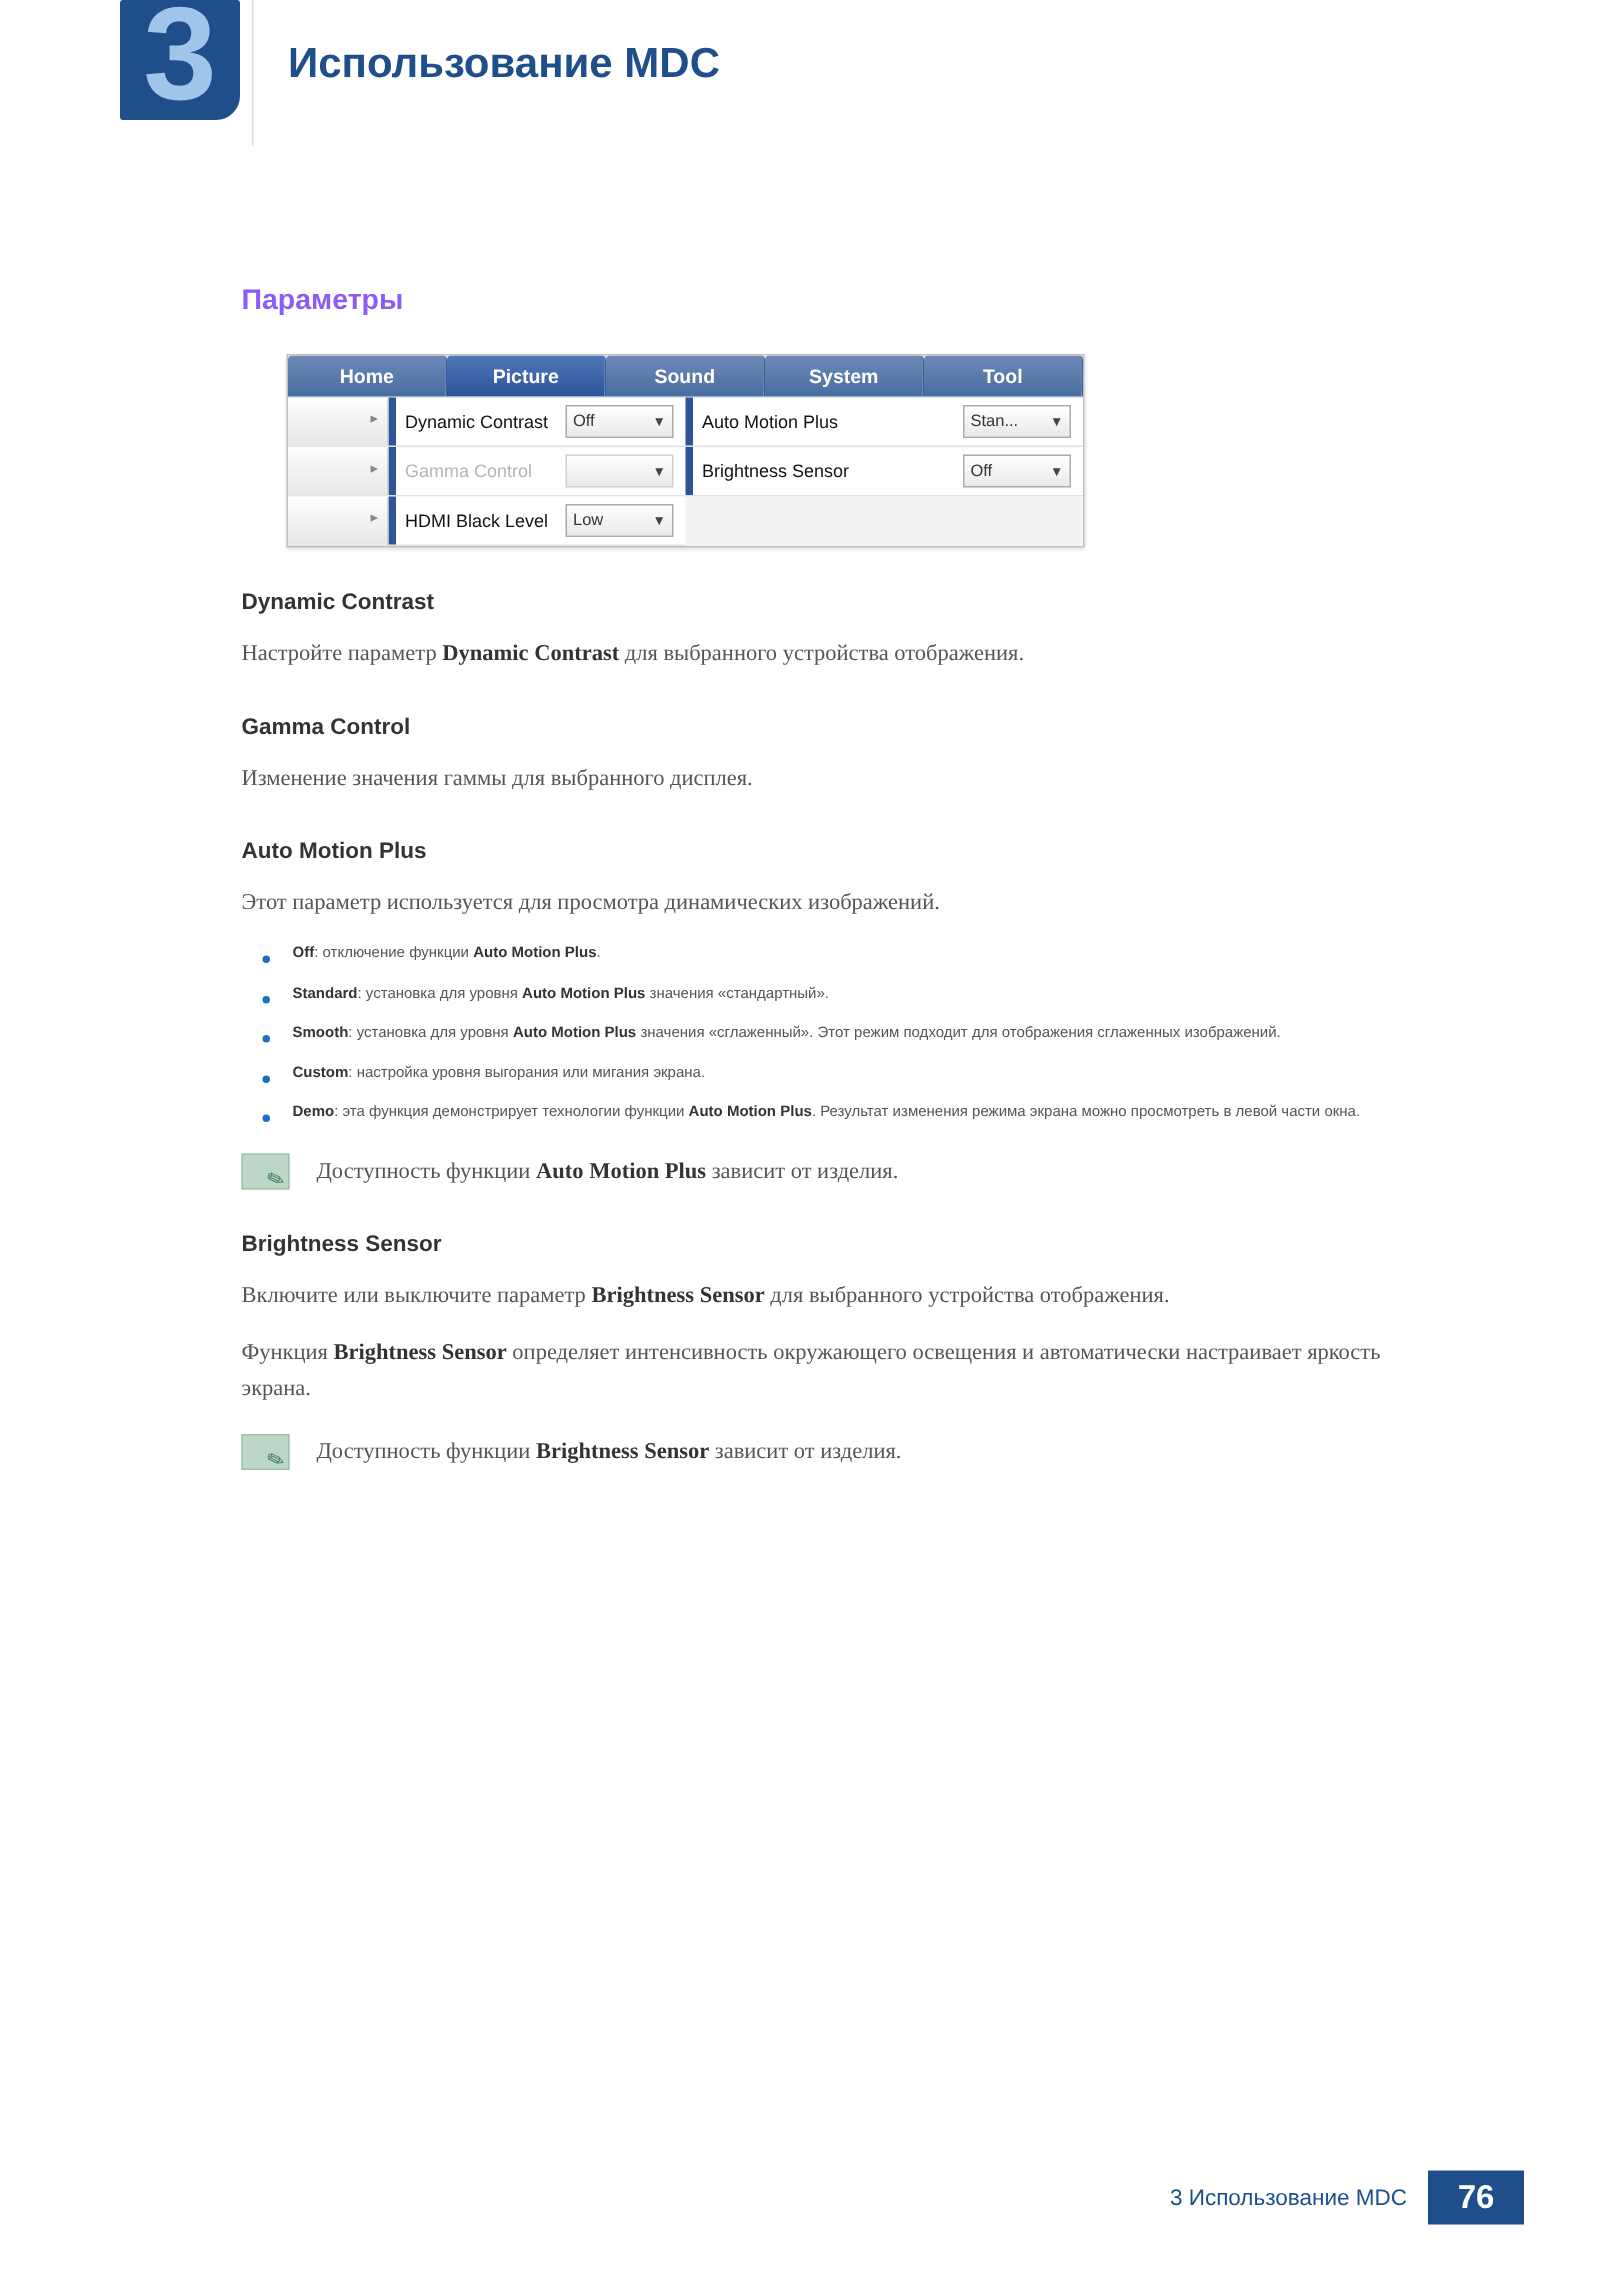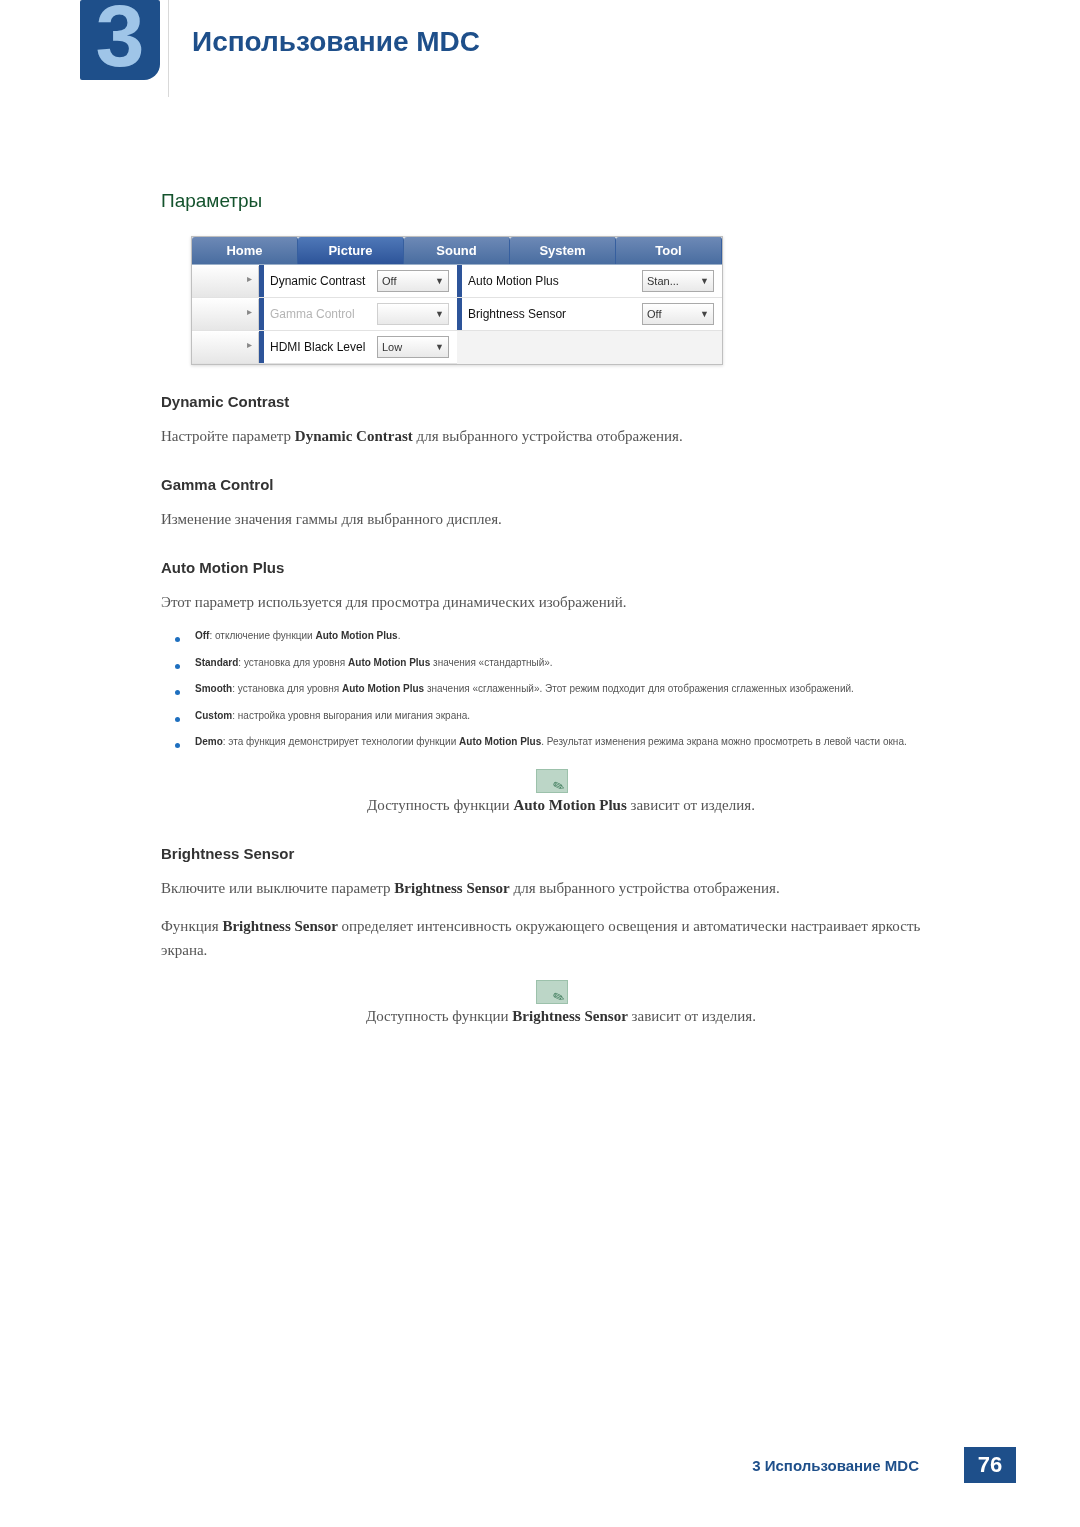--- a/index.html
+++ b/index.html
@@ -3,21 +3,21 @@
 <meta charset="utf-8">
 <style>
   html,body{margin:0;padding:0;background:#fff;font-family:Arial,Helvetica,sans-serif;color:#333;}
   .page{width:1080px;height:1527px;position:relative;box-sizing:border-box;}
   .side-rule{position:absolute;left:168px;top:0;width:0;height:97px;border-left:1px solid #d9d9d9;}
   .chapter-mark{position:absolute;left:80px;top:0;width:80px;height:97px;}
   .chapter-mark .square{position:absolute;left:0;top:0;width:80px;height:80px;background:#1e4f8a;border-radius:2px 2px 16px 2px;}
   .chapter-mark .num{position:absolute;left:0;top:-8px;width:80px;text-align:center;font-size:88px;font-weight:700;color:#9fc5e8;font-family:Arial,Helvetica,sans-serif;line-height:1;}
   .chapter-title{position:absolute;left:192px;top:26px;font-size:28px;font-weight:700;color:#1e4f8a;}
   .content{position:absolute;left:161px;top:190px;width:800px;}
-  .h2{color:#14532d;font-weight:400;font-size:19px;margin-bottom:24px;}
+  .h2{color:#8b5cf6;font-weight:700;font-size:19px;margin-bottom:24px;}
   .screenshot{border:1px solid #bfbfbf;width:530px;margin-left:30px;background:#f3f3f3;font-size:13px;color:#333;box-shadow:0 1px 3px rgba(0,0,0,.15);}
   .ss-tabs{display:flex;background:#d9dee3;border-bottom:1px solid #9bb0c9;}
   .ss-tab{padding:6px 16px;width:92px;text-align:center;font-weight:700;color:#fff;font-size:13px;
     background:linear-gradient(#4f78b8,#2d5499);border-right:1px solid #365f9f;border-top-left-radius:3px;border-top-right-radius:3px;}
   .ss-tab.inactive{background:linear-gradient(#6d89b6,#496da0);}
   .ss-body{display:flex;}
   .ss-col{flex:1;}
   .ss-row{display:flex;align-items:center;height:32px;border-bottom:1px solid #e2e2e2;background:#fff;}
   .ss-side{width:66px;height:31px;background:linear-gradient(#fefefe,#e6e6e6);border-right:1px solid #d0d0d0;position:relative;}
   .ss-side::after{content:"▸";position:absolute;right:6px;top:7px;font-size:10px;color:#888;}
@@ -29,27 +29,27 @@
   .ss-select .caret{font-size:9px;color:#444;}
   .ss-col-r{flex:1;}
   .ss-row-r{display:flex;align-items:center;height:32px;border-bottom:1px solid #e2e2e2;background:#fff;}
   .h3{font-weight:700;font-size:15px;color:#333;margin-top:28px;margin-bottom:14px;}
   .body-text{font-size:15px;color:#555;line-height:1.6;font-family:Liberation Serif, serif;}
   .body-text b{color:#333;font-weight:700;}
   ul.bullets{list-style:none;padding:0;margin:14px 0 0 0;}
   ul.bullets li{position:relative;padding-left:34px;font-size:10px;color:#555;line-height:1.65;margin-bottom:10px;}
   ul.bullets li::before{content:"";position:absolute;left:14px;top:9px;width:5px;height:5px;border-radius:50%;background:#1e6fbf;}
   ul.bullets li b{color:#333;}
-  .note{display:flex;align-items:center;margin-top:18px;flex-direction:column;}
+  .note{display:flex;align-items:flex-end;margin-top:18px;}
   .note-icon{width:30px;height:22px;background:#bcd6c7;border:1px solid #9cc1ab;margin-right:18px;position:relative;flex:none;}
   .note-icon::after{content:"✎";position:absolute;right:2px;bottom:-2px;font-size:14px;color:#3f7c5c;transform:rotate(-20deg);}
   .note .body-text{margin-top:0;}
   .footer{position:absolute;right:64px;bottom:44px;display:flex;align-items:center;}
-  .footer-label{color:#1e4f8a;font-weight:700;font-size:15px;margin-right:14px;}
-  .footer-num{background:#1e4f8a;color:#fff;font-weight:700;font-size:22px;width:52px;height:36px;display:flex;align-items:center;justify-content:center;margin-left:31px;}
+  .footer-label{color:#1e4f8a;font-weight:400;font-size:15px;margin-right:14px;}
+  .footer-num{background:#1e4f8a;color:#fff;font-weight:700;font-size:22px;width:64px;height:36px;display:flex;align-items:center;justify-content:center;}
 </style>
 </head>
 <body>
 
 <div class="page">
   <div class="side-rule"></div>
   <div class="chapter-mark">
     <div class="square"></div>
     <div class="num">3</div>
   </div>

